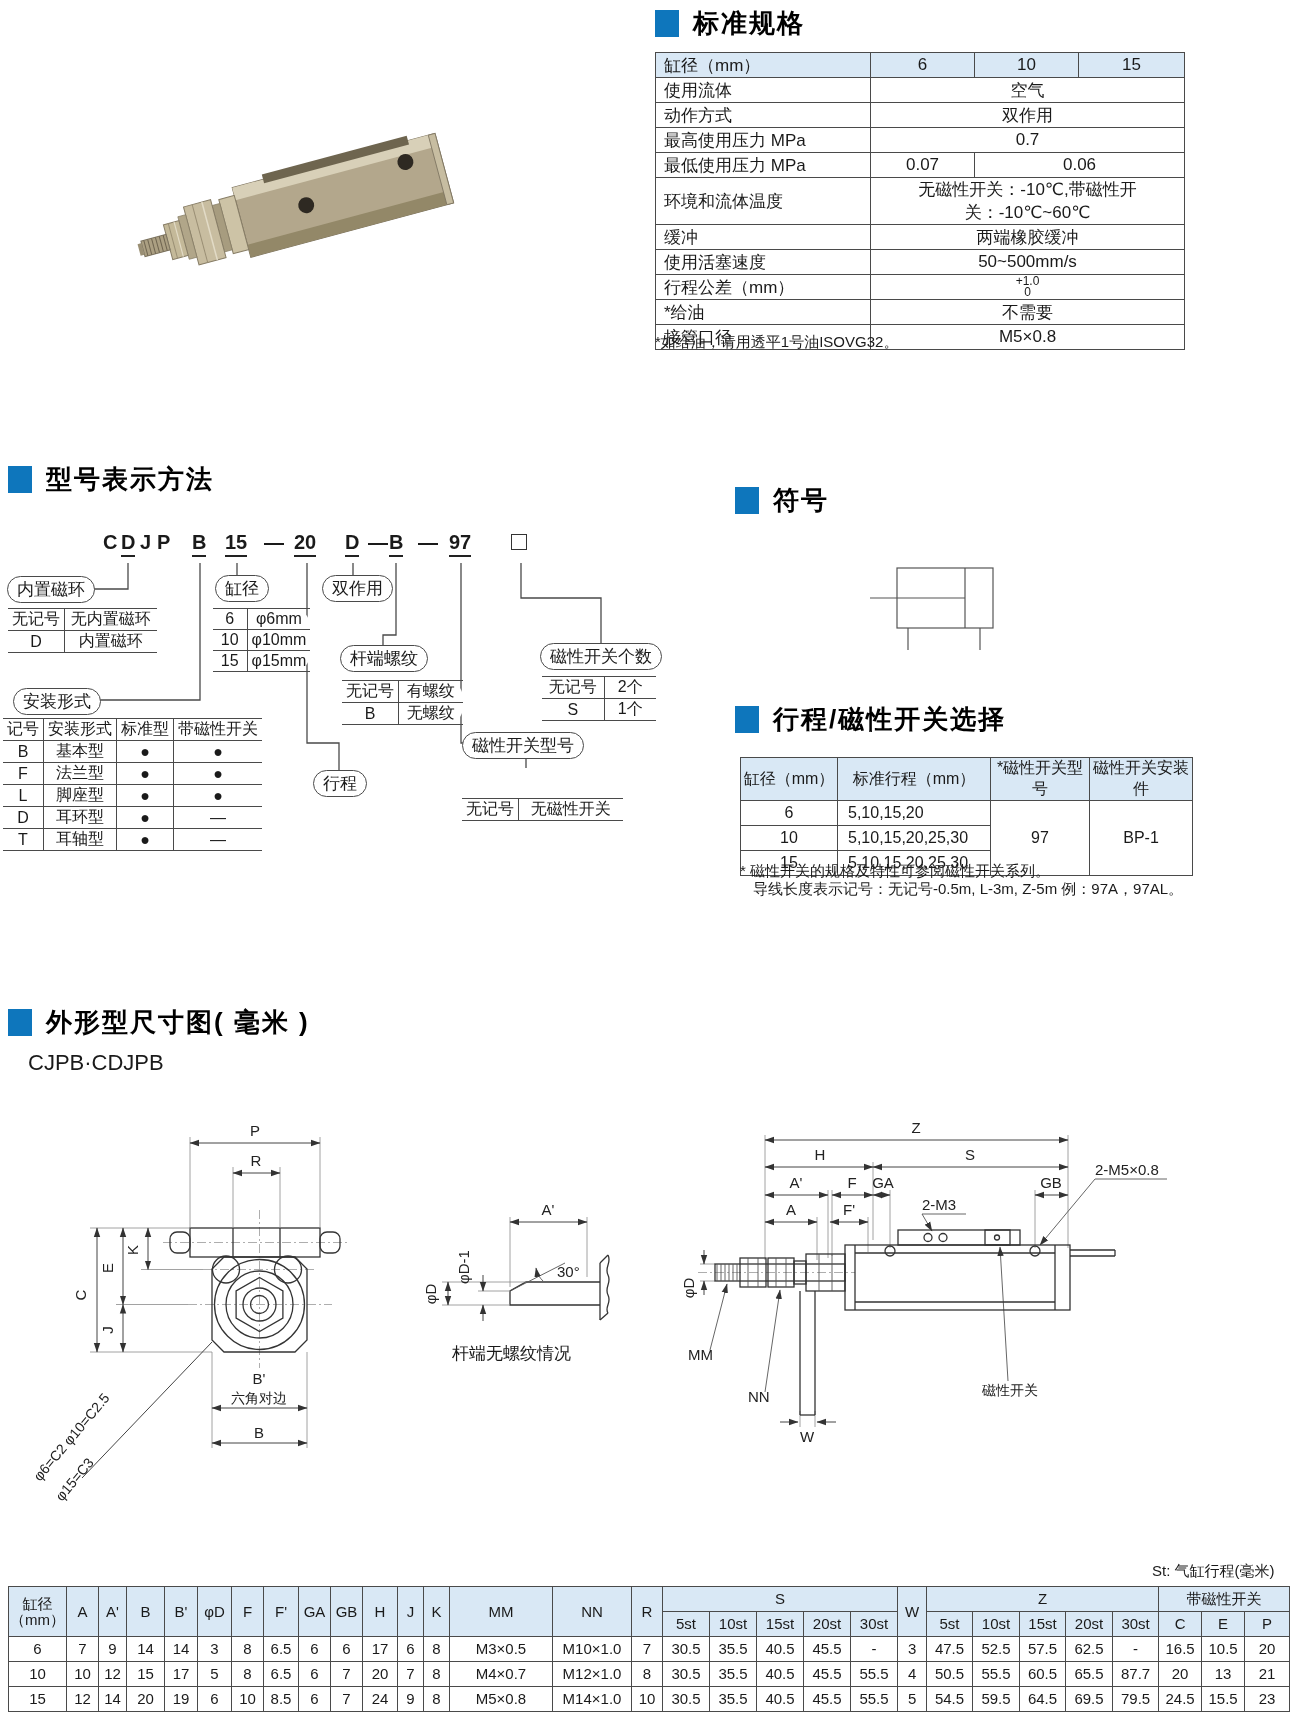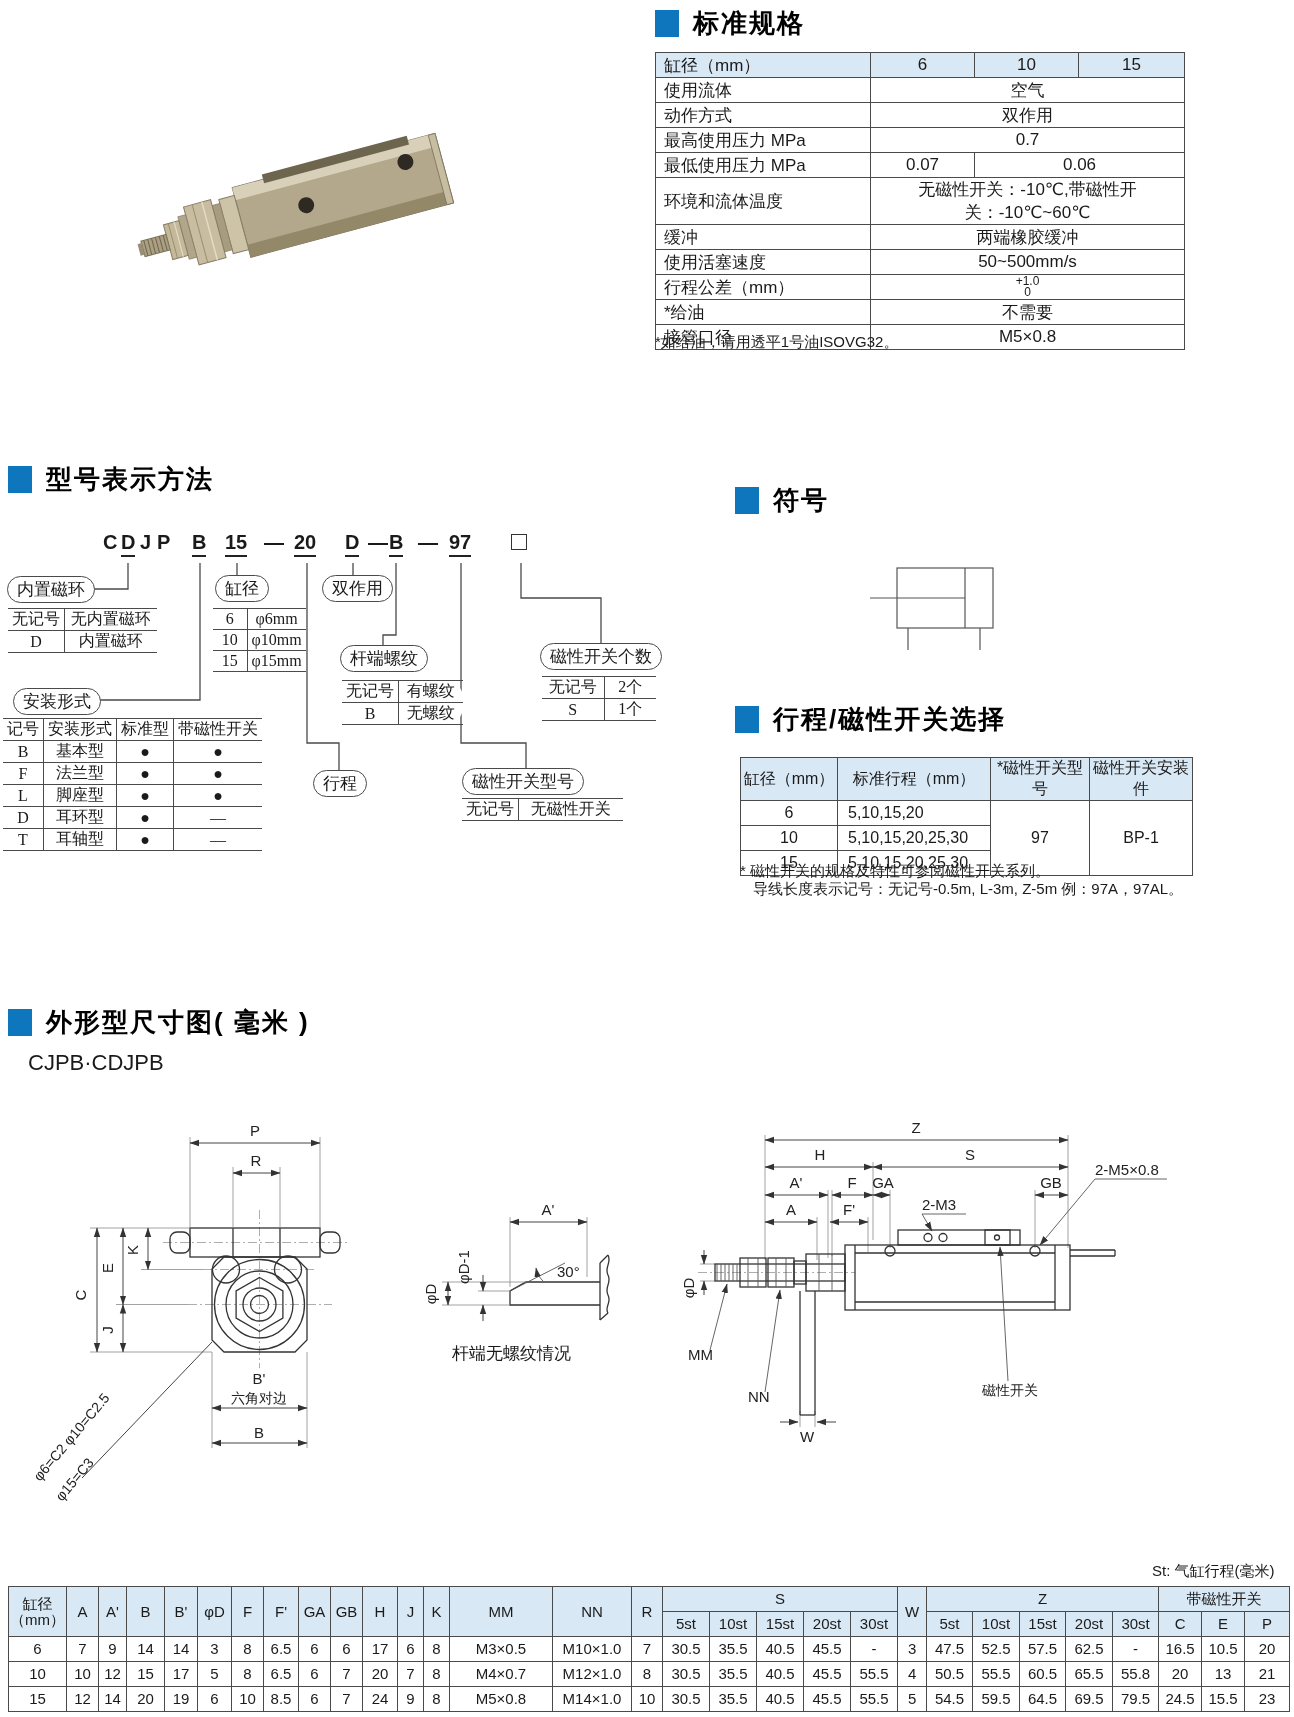--- a/index.html
+++ b/index.html
@@ -10,21 +10,21 @@
   .sec-head .sq{width:24px;height:27px;background:#0e76bc;margin-right:14px;flex:0 0 auto;}
   .sec-head .t{font-size:26px;letter-spacing:2px;white-space:nowrap;}
   table{border-collapse:collapse;border-radius:18px;}
   td{border:1px solid #4a4a4a;text-align:center;padding:0;font-size:17px;}
   .spec{position:absolute;left:655px;top:52px;width:529px;table-layout:fixed;}
   .spec td{height:24px;}
   .spec td.lbl{text-align:left;padding-left:8px;}
   .spec tr.hdr td{background:#d9e8f5;}
   .tol{font-size:12px;line-height:11px;}
   .cap{position:absolute;border:1.5px solid #4a4a4a;border-radius:14px;padding:1px 9px;font-size:17px;background:#fff;white-space:nowrap;z-index:3;}
-  .mini{position:absolute;table-layout:fixed;background:#fff;z-index:2;font-family:Liberation Serif, serif;}
+  .mini{position:absolute;table-layout:fixed;background:#fff;z-index:2;}
   .mini td{border:none;border-bottom:1.4px solid #4a4a4a;height:20px;padding:0 4px;font-size:16px;white-space:nowrap;}
   .mini tr:first-child td{border-top:1.4px solid #4a4a4a;}
   .mini td+td{border-left:1.4px solid #4a4a4a;}
   .code-tok{position:absolute;top:531px;font-size:20px;font-weight:bold;white-space:nowrap;}
   .u{border-bottom:2.2px solid #222;padding-bottom:1px;}
   .box-glyph{position:absolute;width:14px;height:14px;border:1.6px solid #333;top:534px;}
   .note{position:absolute;font-size:15px;line-height:18px;white-space:nowrap;}
   .sel{position:absolute;left:740px;top:757px;width:452px;table-layout:fixed;}
   .sel td{height:24px;font-size:16px;}
   .sel tr.hdr td{background:#d9e8f5;font-size:16px;}
@@ -178,21 +178,21 @@
     </g>
   </svg>
 
   <div class="cap" style="left:7px;top:576px;">内置磁环</div>
   <div class="cap" style="left:215px;top:575px;font-family:Liberation Serif, serif;">缸径</div>
   <div class="cap" style="left:322px;top:575px;">双作用</div>
   <div class="cap" style="left:13px;top:688px;">安装形式</div>
   <div class="cap" style="left:340px;top:645px;">杆端螺纹</div>
   <div class="cap" style="left:540px;top:643px;">磁性开关个数</div>
   <div class="cap" style="left:313px;top:770px;">行程</div>
-  <div class="cap" style="left:462px;top:768px;">磁性开关型号</div>
+  <div class="cap" style="left:462px;top:732px;">磁性开关型号</div>
 
   <table class="mini" style="left:8px;top:608px;">
     <colgroup>
         <col style="width:56px">
         <col style="width:92px">
       </colgroup>
     <tbody>
         <tr>
           <td>无记号</td>
           <td>无内置磁环</td>
@@ -711,21 +711,21 @@
           <td>30.5</td>
           <td>35.5</td>
           <td>40.5</td>
           <td>45.5</td>
           <td>55.5</td>
           <td>4</td>
           <td>50.5</td>
           <td>55.5</td>
           <td>60.5</td>
           <td>65.5</td>
-          <td>55.8</td>
+          <td>87.7</td>
           <td>20</td>
           <td>13</td>
           <td>21</td>
         </tr>
     <tr>
           <td>15</td>
           <td>12</td>
           <td>14</td>
           <td>20</td>
           <td>19</td>

